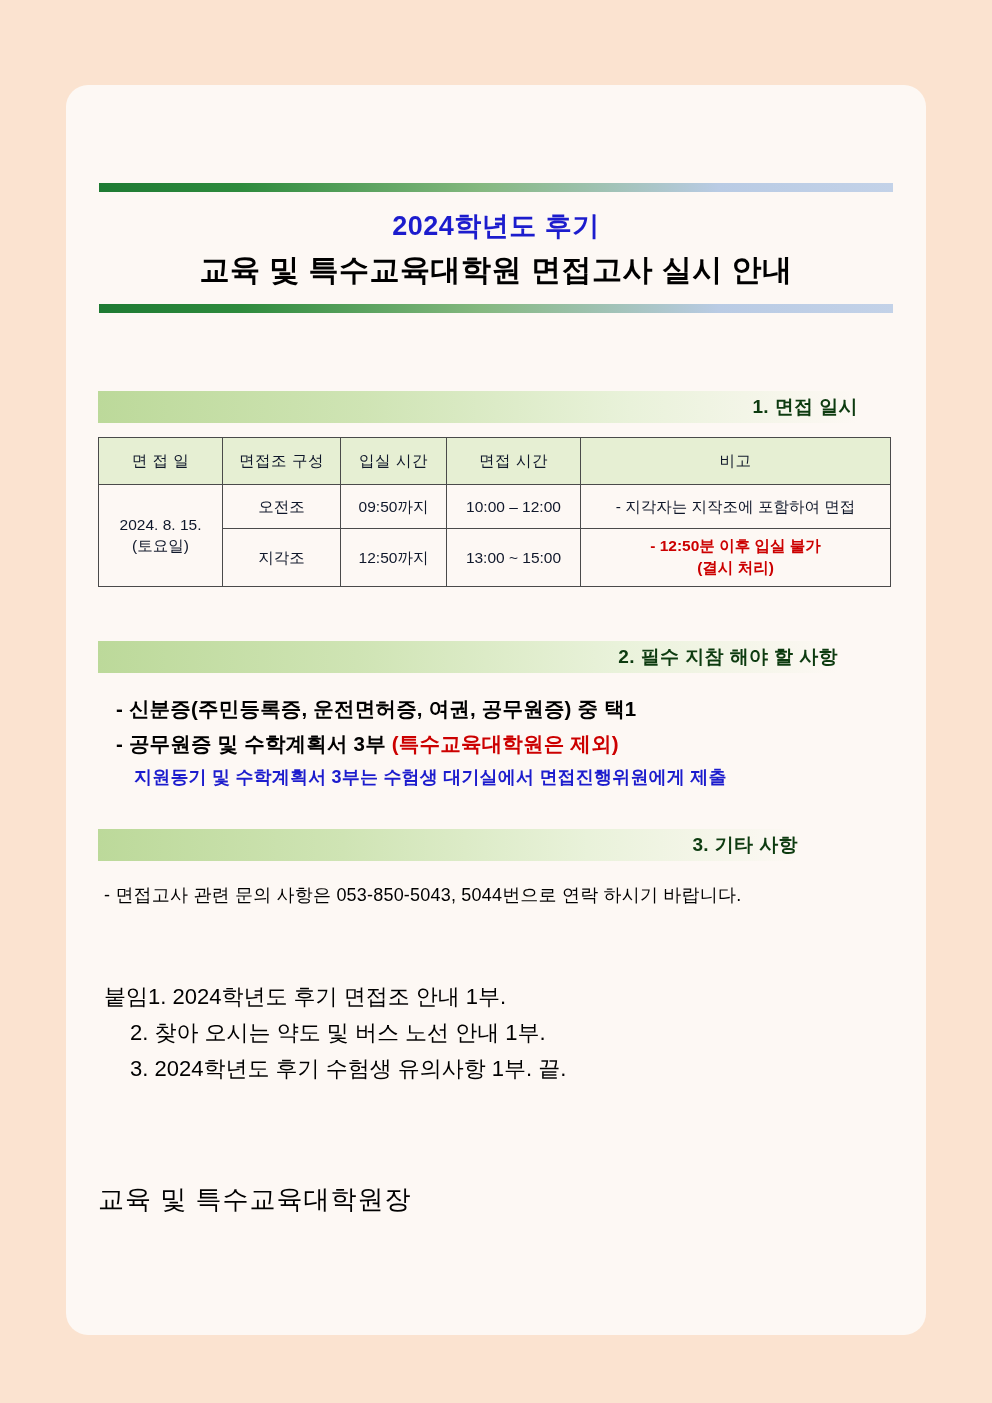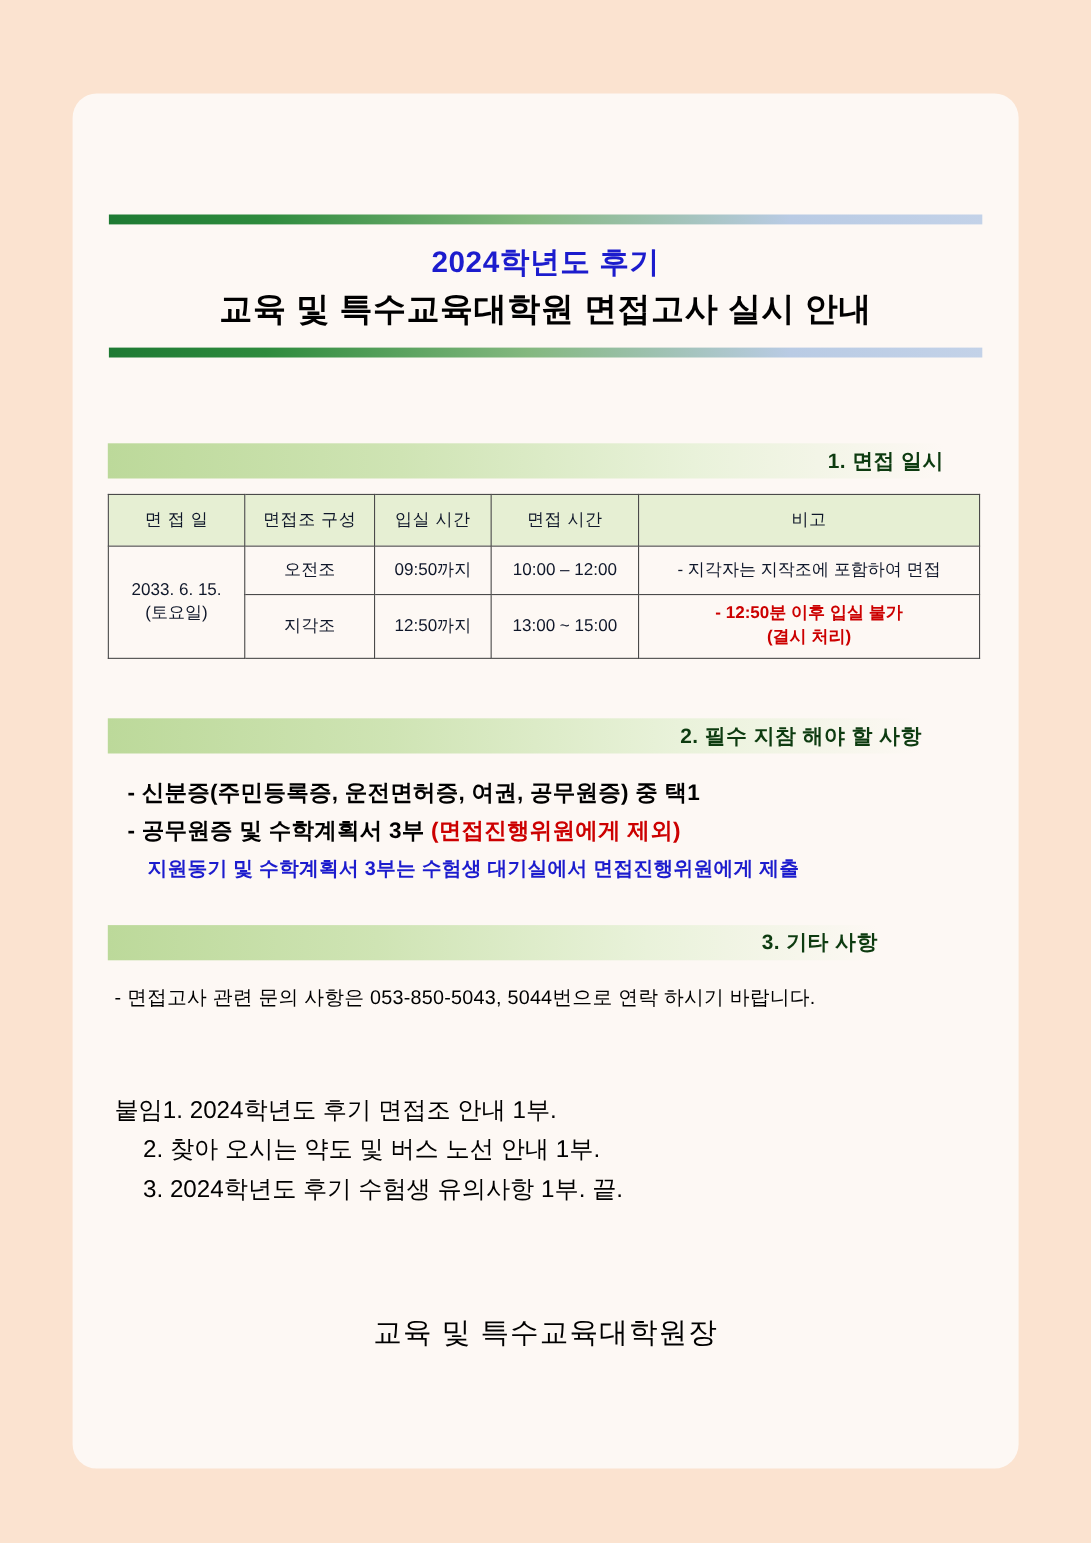--- a/index.html
+++ b/index.html
@@ -22,21 +22,20 @@
     background: #fdf8f4;
     border-radius: 22px;
     box-sizing: border-box;
   }
   .inner {
     position: absolute;
     left: 32px;
     top: 0;
     width: 796px;
     height: 100%;
-    margin-top: 12px;
   }
 
   
   .rule {
     height: 9px;
     background: linear-gradient(to right, #1e7a33 0%, #2e8b3d 18%, #84b87f 48%, #b9cbe4 78%, #c3d2e8 100%);
     margin: 0 auto;
     width: 794px;
   }
   .title-wrap {
@@ -168,21 +167,20 @@
     color: #000;
     line-height: 1.62;
   }
   .attach .indent {
     padding-left: 26px;
   }
 
   
   .signature {
     margin-top: 96px;
-    text-align: center;
     font-size: 26px;
     color: #000;
     letter-spacing: 1px;
   }
 </style>
 </head>
 <body>
 
 <div class="page">
   <div class="inner">
@@ -213,21 +211,21 @@
           <th>면 접 일</th>
           <th>면접조 구성</th>
           <th>입실 시간</th>
           <th>면접 시간</th>
           <th>비고</th>
         </tr>
       </thead>
       <tbody>
         <tr class="row-h">
           <td class="date-cell" rowspan="2">
-            <div>2033. 6. 15.</div>
+            <div>2024. 8. 15.</div>
             <div>(토요일)</div>
           </td>
           <td>오전조</td>
           <td>09:50까지</td>
           <td>10:00 – 12:00</td>
           <td class="note-cell">- 지각자는 지작조에 포함하여 면접</td>
         </tr>
         <tr class="row-h2">
           <td>지각조</td>
           <td>12:50까지</td>
@@ -241,21 +239,21 @@
     </table>
 
     <div class="sec-head sec2">
       <span>2. 필수 지참 해야 할 사항</span>
     </div>
     <div class="body2">
       <div class="bullet">
         <span>- 신분증(주민등록증, 운전면허증, 여권, 공무원증) 중 택1</span>
       </div>
       <div class="bullet">
-        <span>- 공무원증 및 수학계획서 3부 </span><span class="excl">(면접진행위원에게 제외)</span>
+        <span>- 공무원증 및 수학계획서 3부 </span><span class="excl">(특수교육대학원은 제외)</span>
       </div>
       <div class="subnote">지원동기 및 수학계획서 3부는 수험생 대기실에서 면접진행위원에게 제출</div>
     </div>
 
     <div class="sec-head sec3">
       <span>3. 기타 사항</span>
     </div>
     <div class="body3">- 면접고사 관련 문의 사항은 053-850-5043, 5044번으로 연락 하시기 바랍니다.</div>
 
     <div class="attach">

